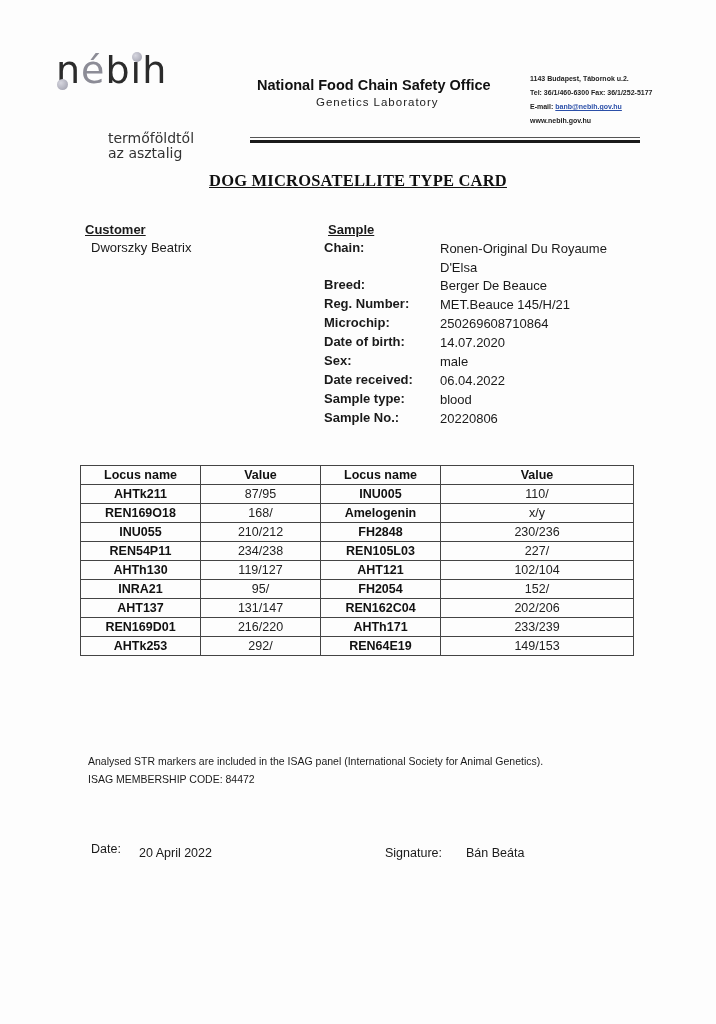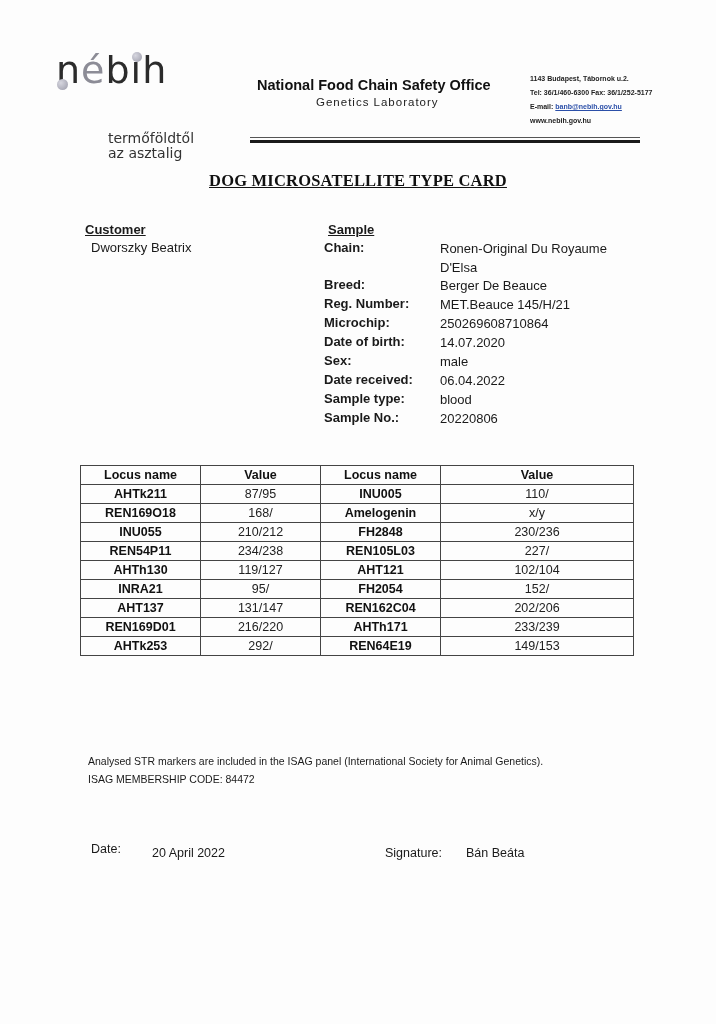--- a/index.html
+++ b/index.html
@@ -149,21 +149,21 @@
     .note {
       left: 88px;
       font-size: 10.5px;
       color: #1a1a1a;
       white-space: nowrap;
     }
     .note1 { top: 755px; }
     .note2 { top: 773px; }
 
     .date-label { left: 91px; top: 810px; font-size: 12.5px; margin-top: 32px; }
-    .date-value { left: 152px; top: 846px; font-size: 12.5px; }
+    .date-value { left: 139px; top: 846px; font-size: 12.5px; }
     .sig-label { left: 385px; top: 846px; font-size: 12.5px; }
     .sig-value { left: 466px; top: 846px; font-size: 12.5px; }
   </style>
 </head>
 <body>
 
 <div class="abs logo-word"><span>n</span><span class="e">é</span><span>bih</span></div>
 <span class="logo-dot d1"></span>
 <span class="logo-dot d2"></span>
 <div class="abs logo-tagline">

